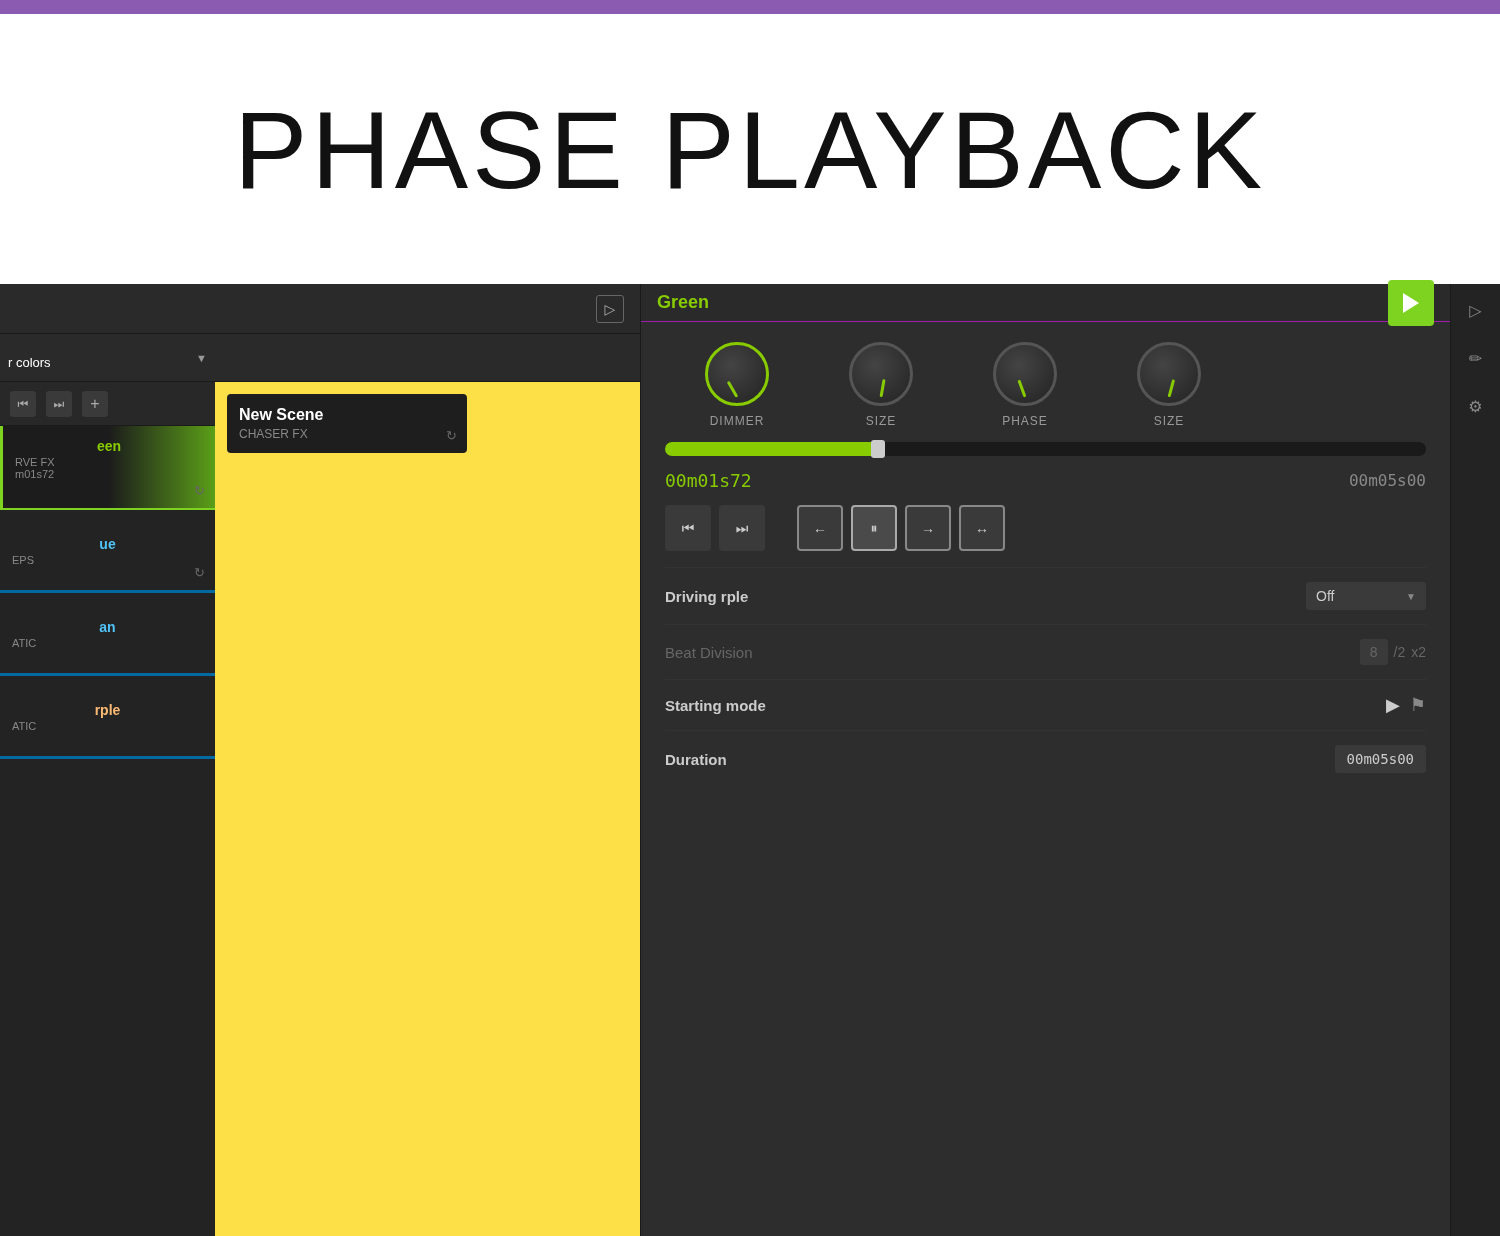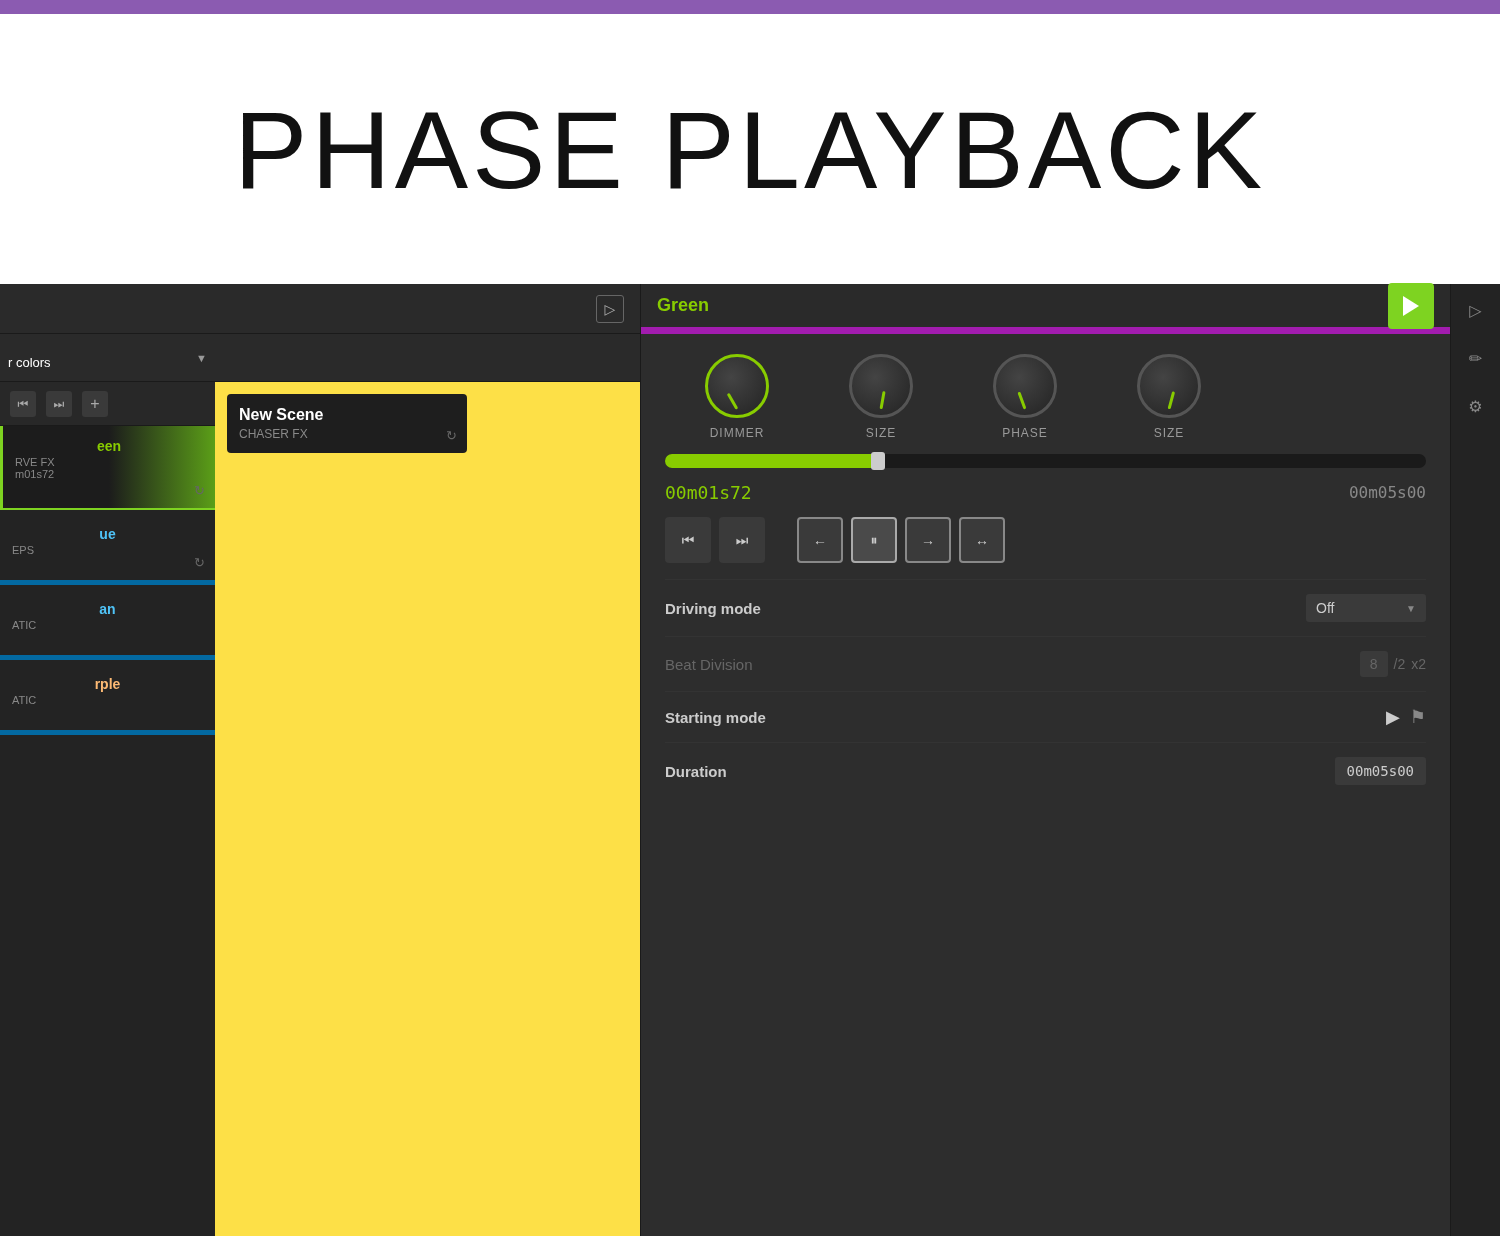--- a/index.html
+++ b/index.html
@@ -137,22 +137,22 @@
       font-size: 16px;
       cursor: pointer;
     }
 
     .scene-list {
       flex: 1;
       overflow: hidden;
     }
 
     .scene-item {
-      padding: 16px 12px 10px;
-      border-bottom: 5px solid #0369a1;
+      padding: 26px 12px 10px;
+      border-bottom: 3px solid #0369a1;
       cursor: pointer;
       position: relative;
     }
 
     .scene-item-name {
       font-size: 14px;
       font-weight: bold;
       color: #88cc00;
       margin-bottom: 2px;
       text-align: center;
@@ -230,26 +230,26 @@
     
     .right-panel {
       flex: 1;
       background: #2d2d2d;
       display: flex;
       flex-direction: column;
       border-left: 1px solid #1a1a1a;
     }
 
     .right-header {
-      height: 50px;
+      height: 38px;
       background: #2a2a2a;
       display: flex;
       align-items: center;
       padding: 0 16px;
-      border-bottom: 7px solid #a21caf;
+      border-bottom: 1px solid #a21caf;
       gap: 0;
     }
 
     .right-title {
       font-size: 18px;
       font-weight: bold;
       color: #88cc00;
       flex: 1;
     }
 
@@ -658,21 +658,21 @@
       <div style="width:16px;"></div>
       <div class="transport-btn highlighted">←</div>
       <div class="transport-btn highlighted" style="border:2px solid #aaa; background:#4a4a4a;">⏸</div>
       <div class="transport-btn highlighted">→</div>
       <div class="transport-btn highlighted">↔</div>
     </div>
 
     <div class="settings-section">
 
       <div class="settings-row">
-        <span class="settings-label">Driving mode</span>
+        <span class="settings-label">Driving rple</span>
         <div class="dropdown-control">
           <span>Off</span>
           <span class="dropdown-arrow-icon">▼</span>
         </div>
       </div>
 
       <div class="settings-row">
         <span class="settings-label muted">Beat Division</span>
         <div class="settings-control">
           <div class="beat-control">8</div>

